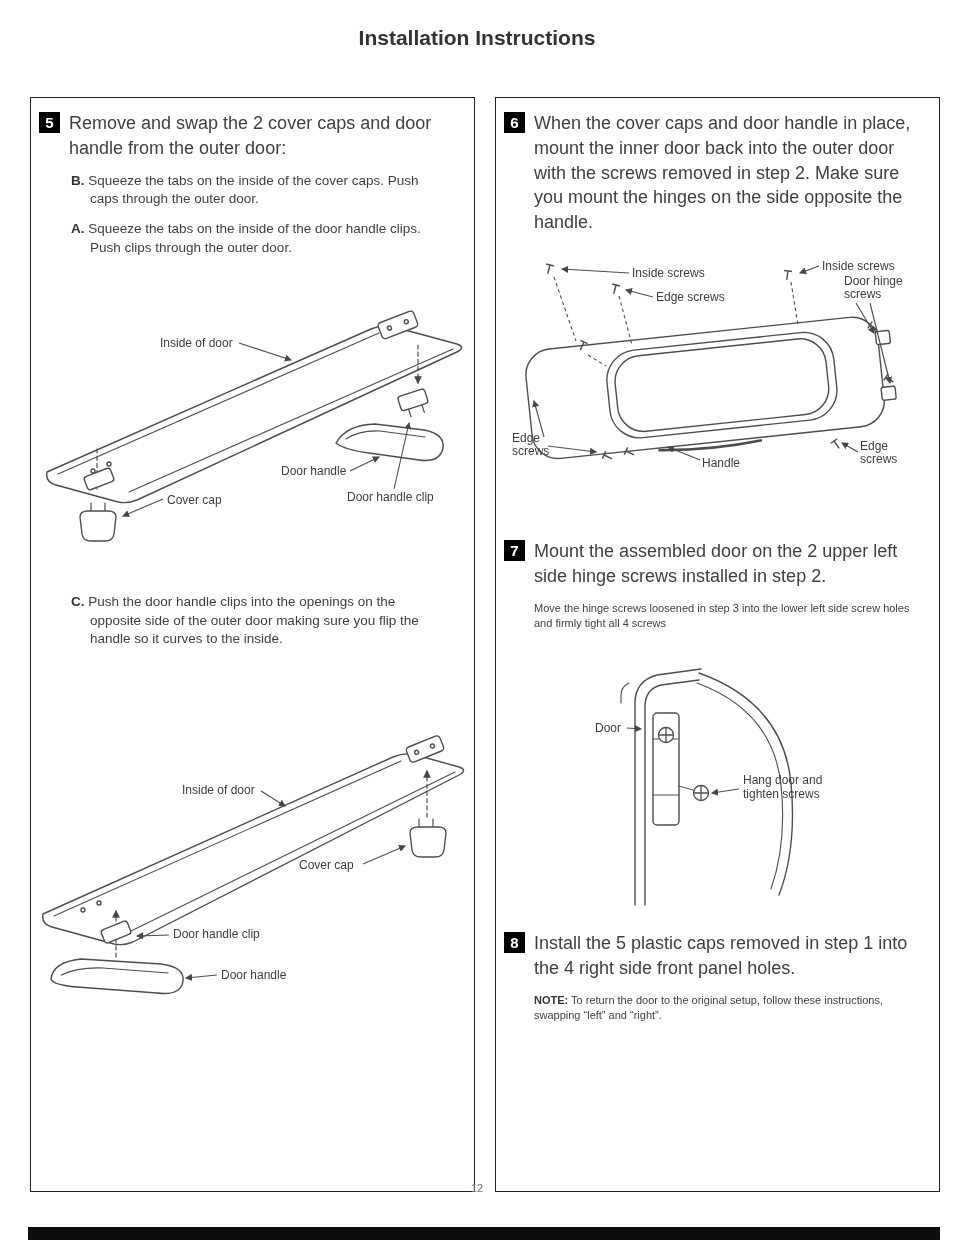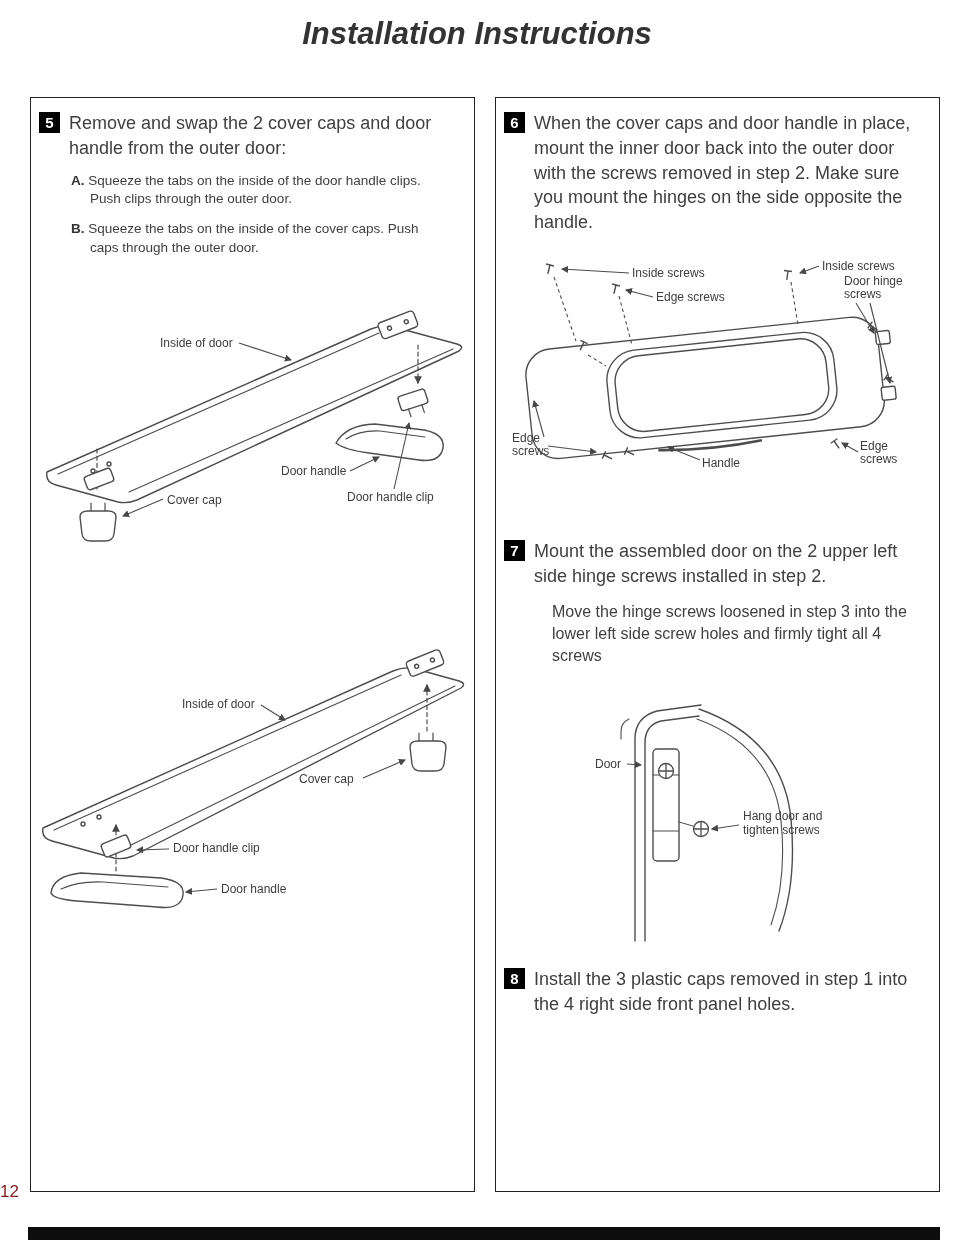--- a/index.html
+++ b/index.html
@@ -1,66 +1,66 @@
 <!DOCTYPE html>
 <html><head>
 <meta charset="utf-8">
 <style>
   html,body{margin:0;padding:0}
   body{
     width:954px;height:1243px;position:relative;background:#fff;
     font-family:"Liberation Sans","DejaVu Sans",sans-serif;color:#3f3f3f;overflow:hidden;
   }
   .title{
-    position:absolute;top:16px;left:0;width:100%;text-align:center;
-    font-size:31px;font-weight:700;color:#333;font-style:italic;
+    position:absolute;top:26px;left:0;width:100%;text-align:center;
+    font-size:21px;font-weight:700;color:#333;
   }
   .col{
     position:absolute;top:97px;width:443px;height:1093px;border:1.5px solid #222;background:#fff;
   }
   #col-left{left:30px}
   #col-right{left:495px}
   .step{display:flex;gap:9px;margin:13px 14px 0 8px;align-items:flex-start}
   .stepnum{
     width:21px;height:21px;background:#000;color:#fff;font-size:15px;font-weight:700;
     text-align:center;line-height:21px;flex:0 0 21px;margin-top:1px;
   }
   .steptext{font-size:18px;line-height:1.38;margin:0}
   .substep{
     font-size:13.5px;line-height:1.38;margin:11px 24px 0 40px;
     padding-left:19px;text-indent:-19px;
   }
   .substep b,.para b{color:#333}
-  .para{font-size:16px;line-height:1.38;margin:12px 20px 0 56px}
+  .para{font-size:11px;line-height:1.38;margin:12px 20px 0 38px}
   .fig{display:block}
   #fig1{margin:16px 0 0 2px}
   #fig2{margin:58px 0 0 2px}
   #fig3{margin:14px 0 0 8px}
   #fig4{margin:12px 0 0 75px}
   .c-block{margin-top:30px}
   svg text{font-family:"Liberation Sans","DejaVu Sans",sans-serif;font-size:12px;fill:#3d3d3d}
   .page-number{
-    position:absolute;top:1182px;left:0;width:100%;text-align:left;font-size:17px;color:#7f1d1d;
+    position:absolute;top:1182px;left:0;width:100%;text-align:center;font-size:11px;color:#737373;
   }
   .footer-bar{position:absolute;top:1227px;left:28px;width:912px;height:13px;background:#0d0d0d}
 </style>
 </head>
 <body>
 
 <div class="title">Installation Instructions</div>
 
 <div class="col" id="col-left">
 
   <div class="step">
     <div class="stepnum">5</div>
     <p class="steptext">Remove and swap the 2 cover caps and door handle from the outer door:</p>
   </div>
 
+  <p class="substep"><b>B.</b> <span>Squeeze the tabs on the inside of the cover caps. Push caps through the outer door.</span></p>
   <p class="substep"><b>A.</b> <span>Squeeze the tabs on the inside of the door handle clips. Push clips through the outer door.</span></p>
-  <p class="substep"><b>B.</b> <span>Squeeze the tabs on the inside of the cover caps. Push caps through the outer door.</span></p>
 
   <svg class="fig" id="fig1" width="438" height="290" viewBox="0 0 438 290">
     <defs>
       <marker id="ar1" viewBox="0 0 10 10" refX="8.5" refY="5" markerWidth="6.5" markerHeight="6.5" orient="auto">
         <path d="M0,0L10,5L0,10Z" fill="#474747"></path>
       </marker>
     </defs>
     <g fill="none" stroke="#4d4d4d" stroke-width="1.4" stroke-linecap="round" stroke-linejoin="round">
       <path fill="#fff" d="M14,199 L338,56 Q350,51 361,54 L424,71 Q432,73.5 426,78 L104,227 Q94,231 85,229 L23,212 Q12,209 14,199 Z"></path>
       <path d="M25,201 L346,60" stroke-width="1.1"></path>
@@ -95,20 +95,21 @@
       <path d="M130,226 L90,243" marker-end="url(#ar1)"></path>
       <path d="M317,198 L346,184" marker-end="url(#ar1)"></path>
       <path d="M361,216 L376,150" marker-end="url(#ar1)"></path>
     </g>
     <text x="127" y="74">Inside of door</text>
     <text x="134" y="231">Cover cap</text>
     <text x="248" y="202">Door handle</text>
     <text x="314" y="228">Door handle clip</text>
   </svg>
 
+  <p class="substep c-block"><b>C.</b> <span>Push the door handle clips into the openings on the opposite side of the outer door making sure you flip the handle so it curves to the inside.</span></p>
 
   <svg class="fig" id="fig2" width="438" height="300" viewBox="0 0 438 300">
     <defs>
       <marker id="ar2" viewBox="0 0 10 10" refX="8.5" refY="5" markerWidth="6.5" markerHeight="6.5" orient="auto">
         <path d="M0,0L10,5L0,10Z" fill="#474747"></path>
       </marker>
     </defs>
     <g fill="none" stroke="#4d4d4d" stroke-width="1.4" stroke-linecap="round" stroke-linejoin="round">
       <path fill="#fff" d="M10,207 L360,50 Q372,45 383,48 L426,60 Q434,62.5 428,67 L100,235 Q90,239 81,237 L19,220 Q8,217 10,207 Z"></path>
       <path d="M21,209 L368,54" stroke-width="1.1"></path>
@@ -275,19 +276,20 @@
       <path d="M56,85 L70,86" marker-end="url(#ar4)"></path>
       <path d="M168,146 L141,150" marker-end="url(#ar4)"></path>
     </g>
     <text x="24" y="89">Door</text>
     <text x="172" y="141">Hang door and</text>
     <text x="172" y="155">tighten screws</text>
   </svg>
 
   <div class="step" style="margin-top:18px">
     <div class="stepnum">8</div>
-    <p class="steptext">Install the 3 plastic caps removed in step 1 into the 4 right side front panel holes.</p>
-  </div>
+    <p class="steptext">Install the 5 plastic caps removed in step 1 into the 4 right side front panel holes.</p>
+  </div>
+  <p class="para"><b>NOTE:</b> <span>To return the door to the original setup, follow these instructions, swapping “left” and “right”.</span></p>
 
 </div>
 
 <div class="page-number">12</div>
 <div class="footer-bar"></div>
 
 </body></html>

